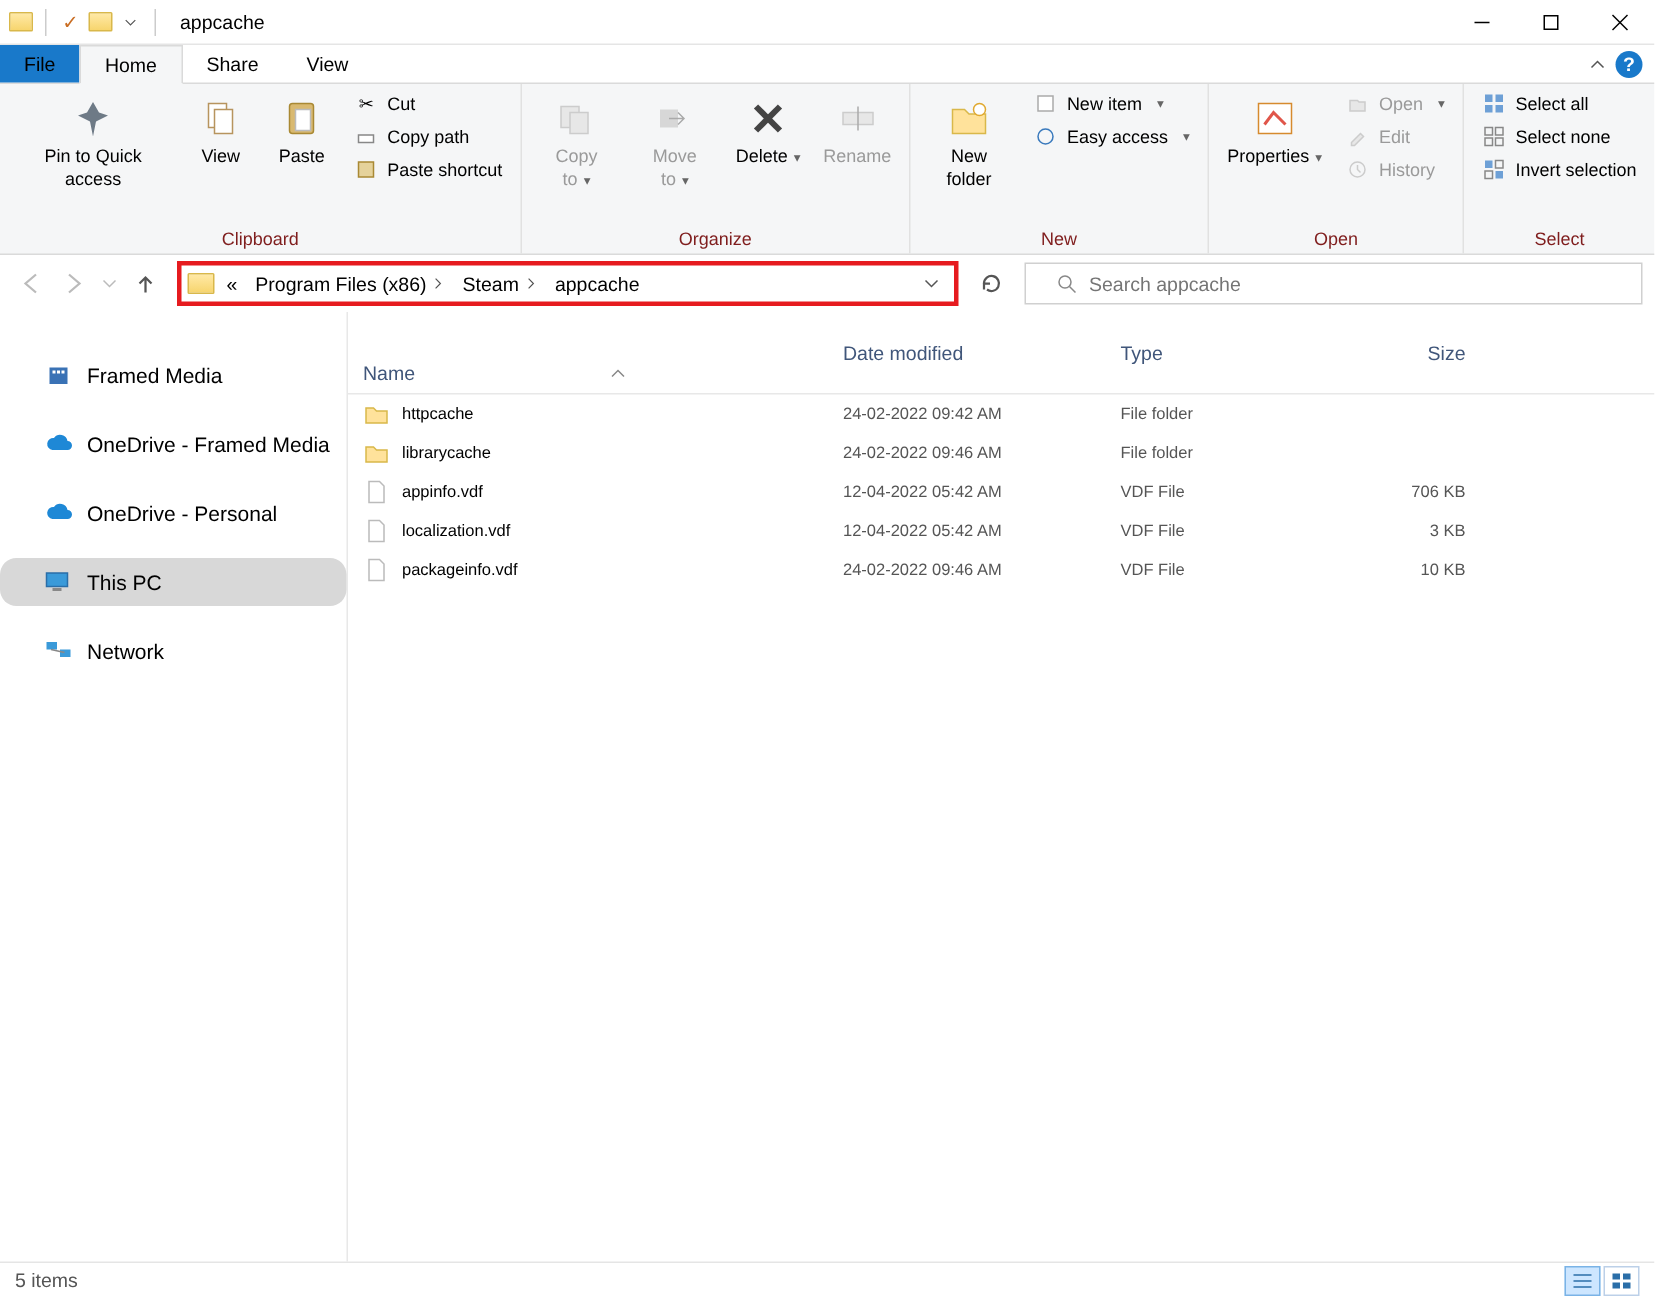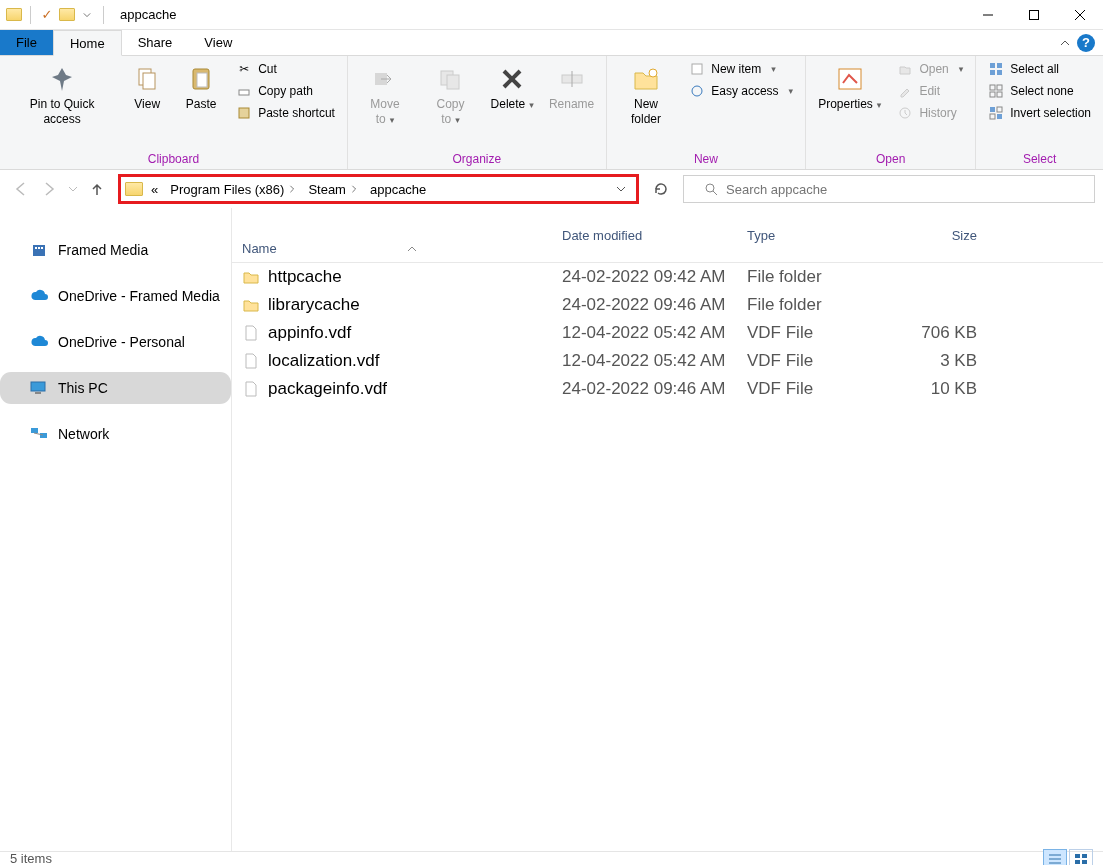--- a/index.html
+++ b/index.html
@@ -21,21 +21,21 @@
 .menutab { padding: 4px 16px; font-size:13px; display:flex; align-items:center; cursor:default; }
 .menutab.file { background:#1979ca; color:#000000; }
 .menutab.active { background:#f5f6f7; border:1px solid #dadada; border-bottom:1px solid #f5f6f7; margin-bottom:-1px; }
 .menubar-right { margin-left:auto; display:flex; align-items:center; gap:6px; padding-right:8px; }
 .help-ico { width:18px; height:18px; border-radius:50%; background:#1979ca; color:#fff; font-size:13px; display:flex; align-items:center; justify-content:center; font-weight:bold;}
 
 
 .ribbon { height: 114px; background:#f5f6f7; border-bottom:1px solid #dadada; display:flex; }
 .rgroup { border-right:1px solid #e1e1e1; display:flex; flex-direction:column; padding: 3px 6px 0 6px; }
 .rgroup-body { flex:1; display:flex; align-items:flex-start; gap:4px; }
-.rgroup-label { text-align:center; font-size:12px; color:#a21caf; padding:2px 0 3px 0; }
+.rgroup-label { text-align:center; font-size:12px; color:#7f1d1d; padding:2px 0 3px 0; }
 .rbtn-large { display:flex; flex-direction:column; align-items:center; justify-content:flex-start; padding:4px 6px; min-width:50px; text-align:center; font-size:12px; line-height:1.25; gap:2px; }
 .rbtn-large .ico { width:32px; height:32px; display:flex; align-items:center; justify-content:center; }
 .rbtn-large.disabled, .rbtn-small.disabled { color:#9a9a9a; }
 .rbtn-col { display:flex; flex-direction:column; gap:2px; }
 .rbtn-small { display:flex; align-items:center; gap:6px; padding:2px 6px; font-size:12px; white-space:nowrap; }
 .rbtn-small .ico16 { width:16px; height:16px; display:flex; align-items:center; justify-content:center; }
 .dd-arrow::after { content:"▾"; font-size:9px; margin-left:4px; color:#666; }
 
 
 .navbar { height: 38px; display:flex; align-items:center; padding: 0 8px; gap:8px; }
@@ -59,29 +59,29 @@
 
 .content { flex:1; display:flex; flex-direction:column; }
 .columns { display:flex; border-bottom:1px solid #e8e8e8; color:#40567a; font-size:13px; padding: 6px 0; }
 .col { padding:0 10px; display:flex; align-items:center; gap:6px; }
 .col.name { width:320px;margin-top:27px; }
 .col.date { width:185px; }
 .col.type { width:150px; }
 .col.size { width:100px; justify-content:flex-end; }
 .sort-ind { flex:1; display:flex; justify-content:center; }
 .files { }
-.frow { display:flex; padding:4px 0; font-size:17px; align-items:center; }
+.frow { display:flex; padding:4px 0; font-size:11px; align-items:center; }
 .frow .fico { width:18px; height:18px; margin:0 8px 0 10px; display:flex; align-items:center; justify-content:center; flex-shrink:0; }
 .frow .fname { width:284px; }
 .frow .fdate { width:185px; color:#555; padding:0 10px;}
 .frow .ftype { width:150px; color:#555; padding:0 10px;}
 .frow .fsize { width:100px; color:#555; text-align:right; padding:0 10px;}
 
 
-.statusbar { height:14px; border-top:1px solid #e5e5e5; display:flex; align-items:center; padding:0 10px; font-size:13px; color:#555; }
+.statusbar { height:24px; border-top:1px solid #e5e5e5; display:flex; align-items:center; padding:0 10px; font-size:13px; color:#555; }
 .statusbar .view-btns { margin-left:auto; display:flex; gap:2px; }
 .view-btn { width:24px; height:20px; border:1px solid #bcd0e8; display:flex; align-items:center; justify-content:center; }
 .view-btn.active { background:#cde6ff; border-color:#7ab3e6; }
 
 
 svg { display:block; }
 </style>
 </head>
 <body>
 
@@ -184,34 +184,34 @@
       </div>
     </div>
     <div class="rgroup-label">Clipboard</div>
   </div>
 
   <div class="rgroup">
     <div class="rgroup-body">
       <div class="rbtn-large disabled">
         <span class="ico">
             <svg width="28" height="28">
+              <rect x="4" y="6" width="12" height="14" fill="#e7e7e7" stroke="#ccc"></rect>
+              <rect x="10" y="10" width="12" height="14" fill="#e7e7e7" stroke="#ccc"></rect>
+            </svg>
+          </span>
+        <span class="dd-arrow">Copy to</span>
+      </div>
+      <div class="rbtn-large disabled">
+        <span class="ico">
+            <svg width="28" height="28">
               <path d="M4 8h12v12H4z" fill="#d7d7d7"></path>
               <path d="M10 14h10 M16 10l4 4-4 4" fill="none" stroke="#aaa"></path>
             </svg>
           </span>
         <span class="dd-arrow">Move to</span>
-      </div>
-      <div class="rbtn-large disabled">
-        <span class="ico">
-            <svg width="28" height="28">
-              <rect x="4" y="6" width="12" height="14" fill="#e7e7e7" stroke="#ccc"></rect>
-              <rect x="10" y="10" width="12" height="14" fill="#e7e7e7" stroke="#ccc"></rect>
-            </svg>
-          </span>
-        <span class="dd-arrow">Copy to</span>
       </div>
       <div class="rbtn-large">
         <span class="ico">
             <svg width="28" height="28">
               <line x1="6" y1="6" x2="22" y2="22" stroke="#444" stroke-width="4"></line>
               <line x1="22" y1="6" x2="6" y2="22" stroke="#444" stroke-width="4"></line>
             </svg>
           </span>
         <span class="dd-arrow">Delete</span>
       </div>

